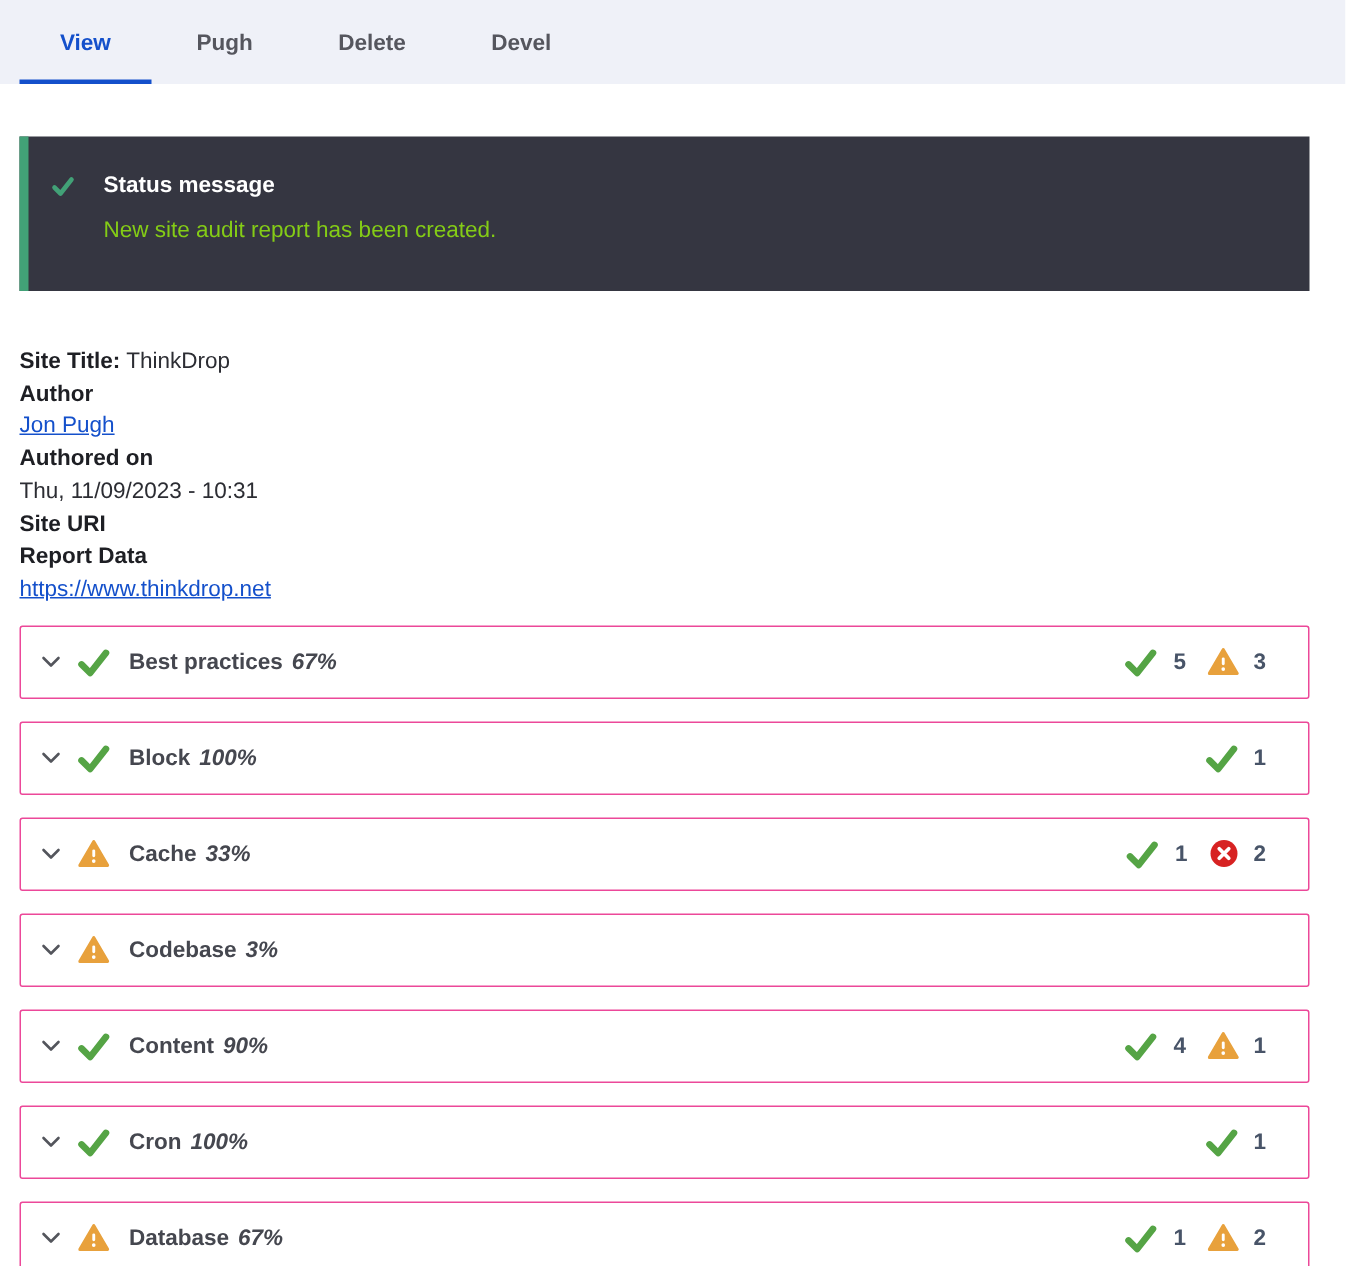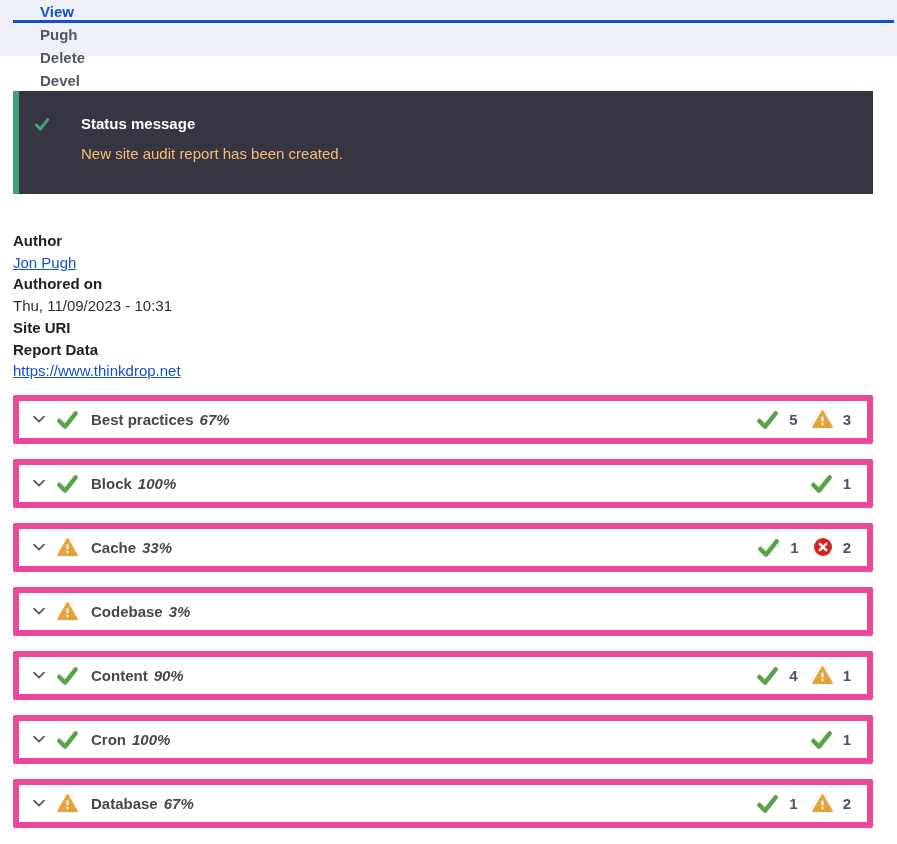--- a/index.html
+++ b/index.html
@@ -13,51 +13,51 @@
     --link-blue:#1450cb;
   }
   html,body{margin:0;padding:0;}
   body{
     width:897px;height:844px;overflow:hidden;background:#fff;
     font-family:"Liberation Sans",sans-serif;color:#232429;
   }
   
   .tabbar{
     background:var(--tabbar-bg);height:56px;display:flex;align-items:stretch;
-    padding-left:13px;box-sizing:border-box;flex-direction:column;
+    padding-left:13px;box-sizing:border-box;
   }
   .tab{
     display:flex;align-items:center;padding:3px 27px 0 27px;margin-right:3px;
     font-size:15px;font-weight:bold;color:#55565e;cursor:pointer;
     border-bottom:3px solid transparent;box-sizing:border-box;text-decoration:none;
   }
   .tab.active{color:var(--accent-blue);border-bottom-color:var(--accent-blue);}
   
   .content{padding:0 24px 0 13px;}
   
   .status-box{
     margin-top:35px;background:var(--status-bg);
     border-left:6px solid var(--status-green);color:#fff;
-    display:flex;align-items:flex-start;padding:24px 20px 32px 0;box-sizing:border-box;gap:12px;
+    display:flex;align-items:flex-start;padding:24px 20px 32px 0;box-sizing:border-box;
   }
   .status-icon-col{padding-left:15px;width:16px;display:flex;padding-top:1px;}
   .status-text{margin-left:19px;}
   .status-title{font-weight:bold;font-size:15px;color:#ffffff;}
-  .status-body{margin-top:13px;font-size:15px;color:#fdba74;}
+  .status-body{margin-top:13px;font-size:15px;color:#84cc16;}
   
   .fields{margin-top:36px;font-size:15px;line-height:21.7px;}
   .lbl{font-weight:bold;color:#1e1f24;}
   .val{color:#2c2d33;}
   a.link{color:var(--link-blue);text-decoration:underline;cursor:pointer;}
   
   .report{margin-top:13px;}
   .row{
-    height:49px;box-sizing:border-box;border:6px solid #ec4899;border-radius:2px;
+    height:49px;box-sizing:border-box;border:1px solid #ec4899;border-radius:2px;
     background:#fff;display:flex;align-items:center;
-    padding:0 16px 0 12px;margin-bottom:15px;cursor:pointer;
+    padding:0 28px 0 12px;margin-bottom:15px;cursor:pointer;
   }
   .chevron{display:flex;margin-right:9px;}
   .row-status{display:flex;margin-right:12px;width:23px;justify-content:center;}
   .row-label{font-weight:bold;font-size:15px;color:#45474f;}
   .row-pct{font-weight:bold;font-style:italic;font-size:15px;color:#45474f;margin-left:6px;}
   .row-spacer{flex:1;}
   .row-counts{display:flex;align-items:center;}
   .badge{display:flex;align-items:center;gap:10px;}
   .badge + .badge{margin-left:14px;}
   .count-icon{display:flex;}
@@ -90,20 +90,24 @@
         </svg>
     </span>
     <div class="status-text">
       <div class="status-title">Status message</div>
       <div class="status-body">New site audit report has been created.</div>
     </div>
   </div>
 
   <div class="fields">
     <div class="field-line">
+      <span class="lbl">Site Title:</span>
+      <span class="val">ThinkDrop</span>
+    </div>
+    <div class="field-line">
       <span class="lbl">Author</span>
     </div>
     <div class="field-line">
       <a class="link">Jon Pugh</a>
     </div>
     <div class="field-line">
       <span class="lbl">Authored on</span>
     </div>
     <div class="field-line">
       <span class="val">Thu, 11/09/2023 - 10:31</span>

